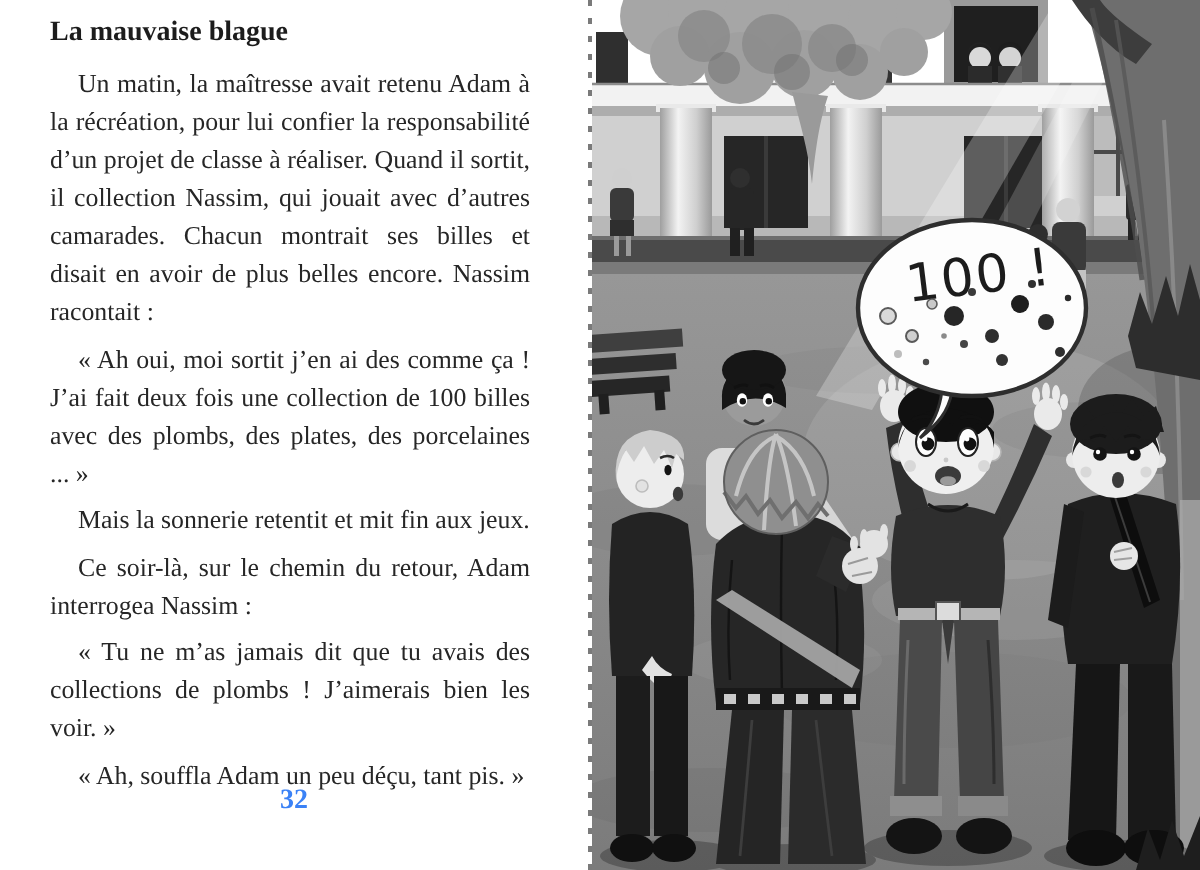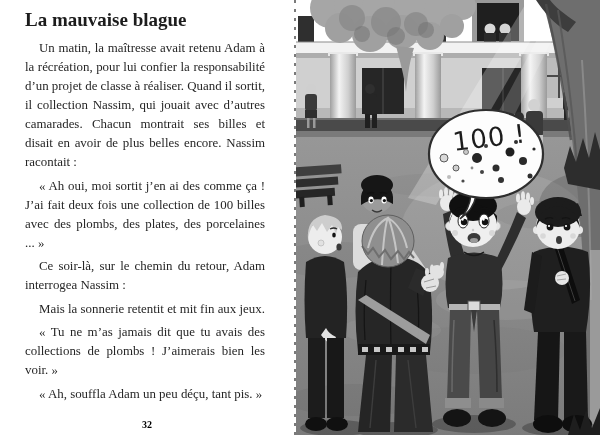--- a/index.html
+++ b/index.html
@@ -6,48 +6,48 @@
   .spread{
     width:600px;height:435px;display:flex;overflow:hidden;
     background:#ffffff;font-family:"Liberation Serif", serif;color:#262626;
     position:relative;
   }
   .text-page{
     width:294px;height:435px;box-sizing:border-box;
     padding:9px 29px 0 25px;position:relative;flex:none;
   }
   .chapter-title{
-    font-size:19px;font-weight:bold;margin:0 0 8px 0;color:#1c1c1c;
+    font-size:14px;font-weight:bold;margin:0 0 8px 0;color:#1c1c1c;
   }
   .text-page p{
     font-size:12.9px;line-height:19px;margin:0 0 4.5px 0;
     text-align:justify;text-indent:14px;color:#262626;
   }
   .page-number{
-    position:absolute;left:0;bottom:5px;width:100%;
-    text-align:center;font-size:10px;font-weight:bold;color:#000000;
+    position:absolute;left:0;bottom:26px;width:100%;
+    text-align:center;font-size:14px;font-weight:bold;color:#3b82f6;
   }
   .divider{
     width:2px;height:435px;flex:none;
     background:repeating-linear-gradient(to bottom,#7a7a7a 0 3px,transparent 3px 9px);
   }
   .illustration{width:304px;height:435px;flex:none;}
   .illustration svg{display:block;}
 </style>
 </head>
 <body>
 
 <div class="spread">
 
   <div class="text-page">
     <h1 class="chapter-title">La mauvaise blague</h1>
     <p>Un matin, la maîtresse avait retenu Adam à la récréation, pour lui confier la responsabilité d’un projet de classe à réaliser. Quand il sortit, il collection Nassim, qui jouait avec d’autres camarades. Chacun montrait ses billes et disait en avoir de plus belles encore. Nassim racontait :</p>
     <p>« Ah oui, moi sortit j’en ai des comme ça ! J’ai fait deux fois une collection de 100 billes avec des plombs, des plates, des porcelaines ... »</p>
+    <p>Mais la sonnerie retentit et mit fin aux jeux.</p>
     <p>Ce soir-là, sur le chemin du retour, Adam interrogea Nassim :</p>
-    <p>Mais la sonnerie retentit et mit fin aux jeux.</p>
     <p>« Tu ne m’as jamais dit que tu avais des collections de plombs ! J’aimerais bien les voir. »</p>
     <p>« Ah, souffla Adam un peu déçu, tant pis. »</p>
     <div class="page-number">32</div>
   </div>
 
   <div class="divider"></div>
 
   <div class="illustration">
   <svg width="304" height="435" viewBox="0 0 304 435" xmlns="http://www.w3.org/2000/svg">
     <defs>

